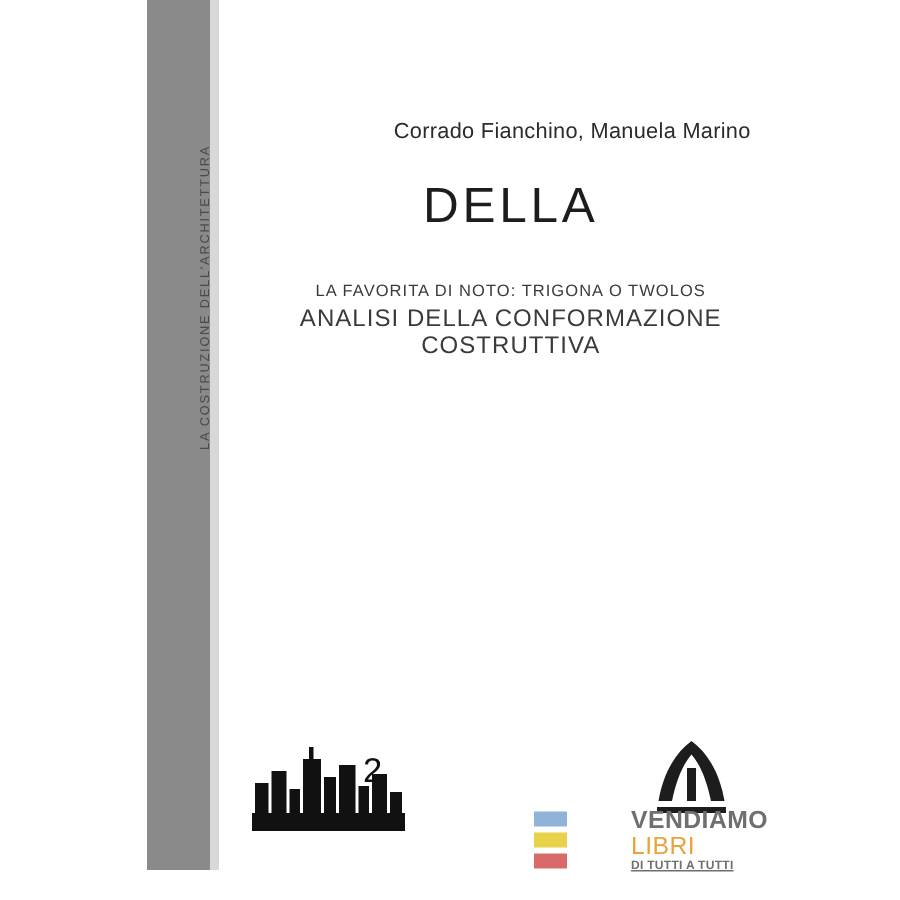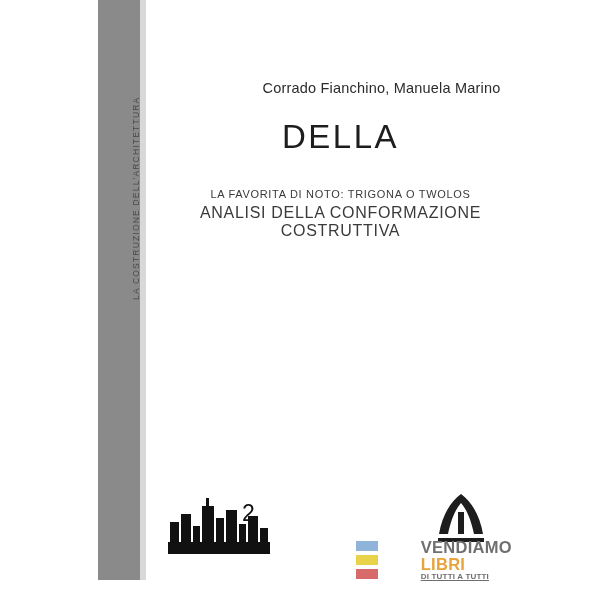--- a/index.html
+++ b/index.html
@@ -153,21 +153,21 @@
   .wm-bar { height: 10px; width: 100%; }
   .wm-text { line-height: 1.02; margin-left: 38px; }
   .wm-line1 {
     font-size: 16.5px;
     font-weight: bold;
     color: #6f6f6f;
     letter-spacing: 0.3px;
   }
   .wm-line2 {
     font-size: 16.5px;
-    font-weight: bold;
+    font-weight: normal;
     color: #e8a33d;
     letter-spacing: 0.3px;
   }
   .wm-line3 {
     font-size: 8px;
     font-weight: bold;
     color: #6f6f6f;
     letter-spacing: 0.2px;
     text-decoration: underline;
   }

